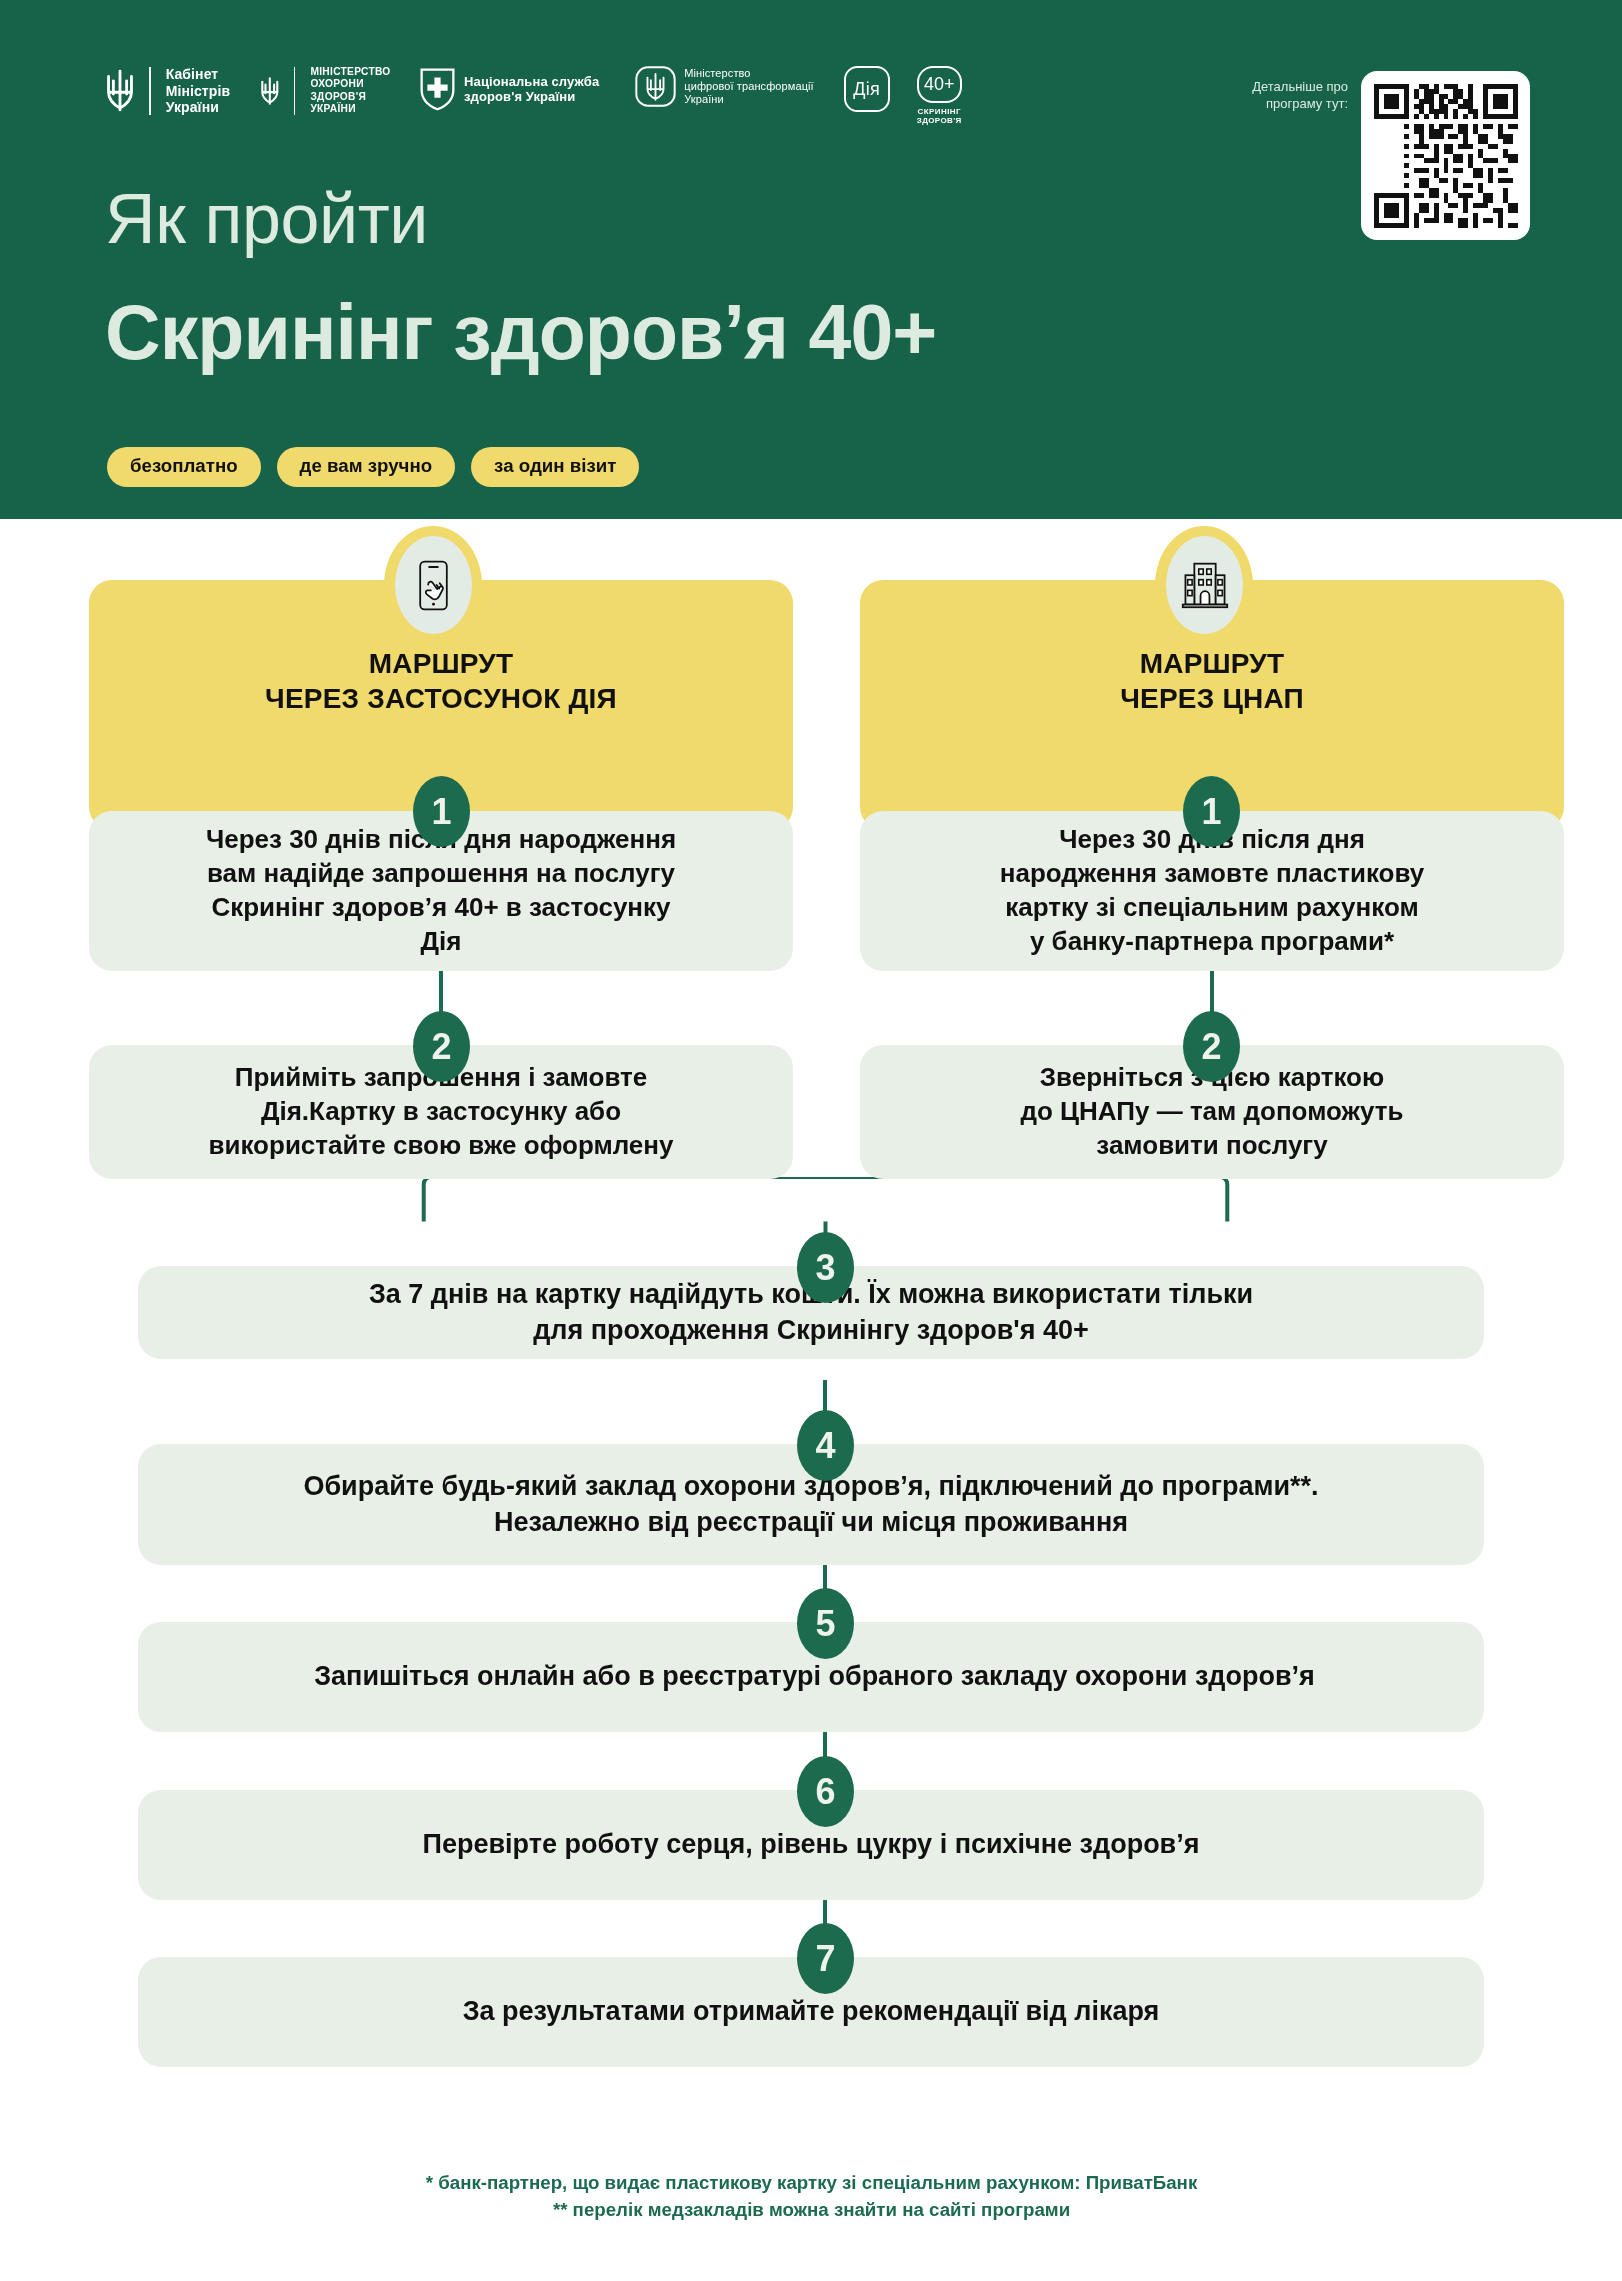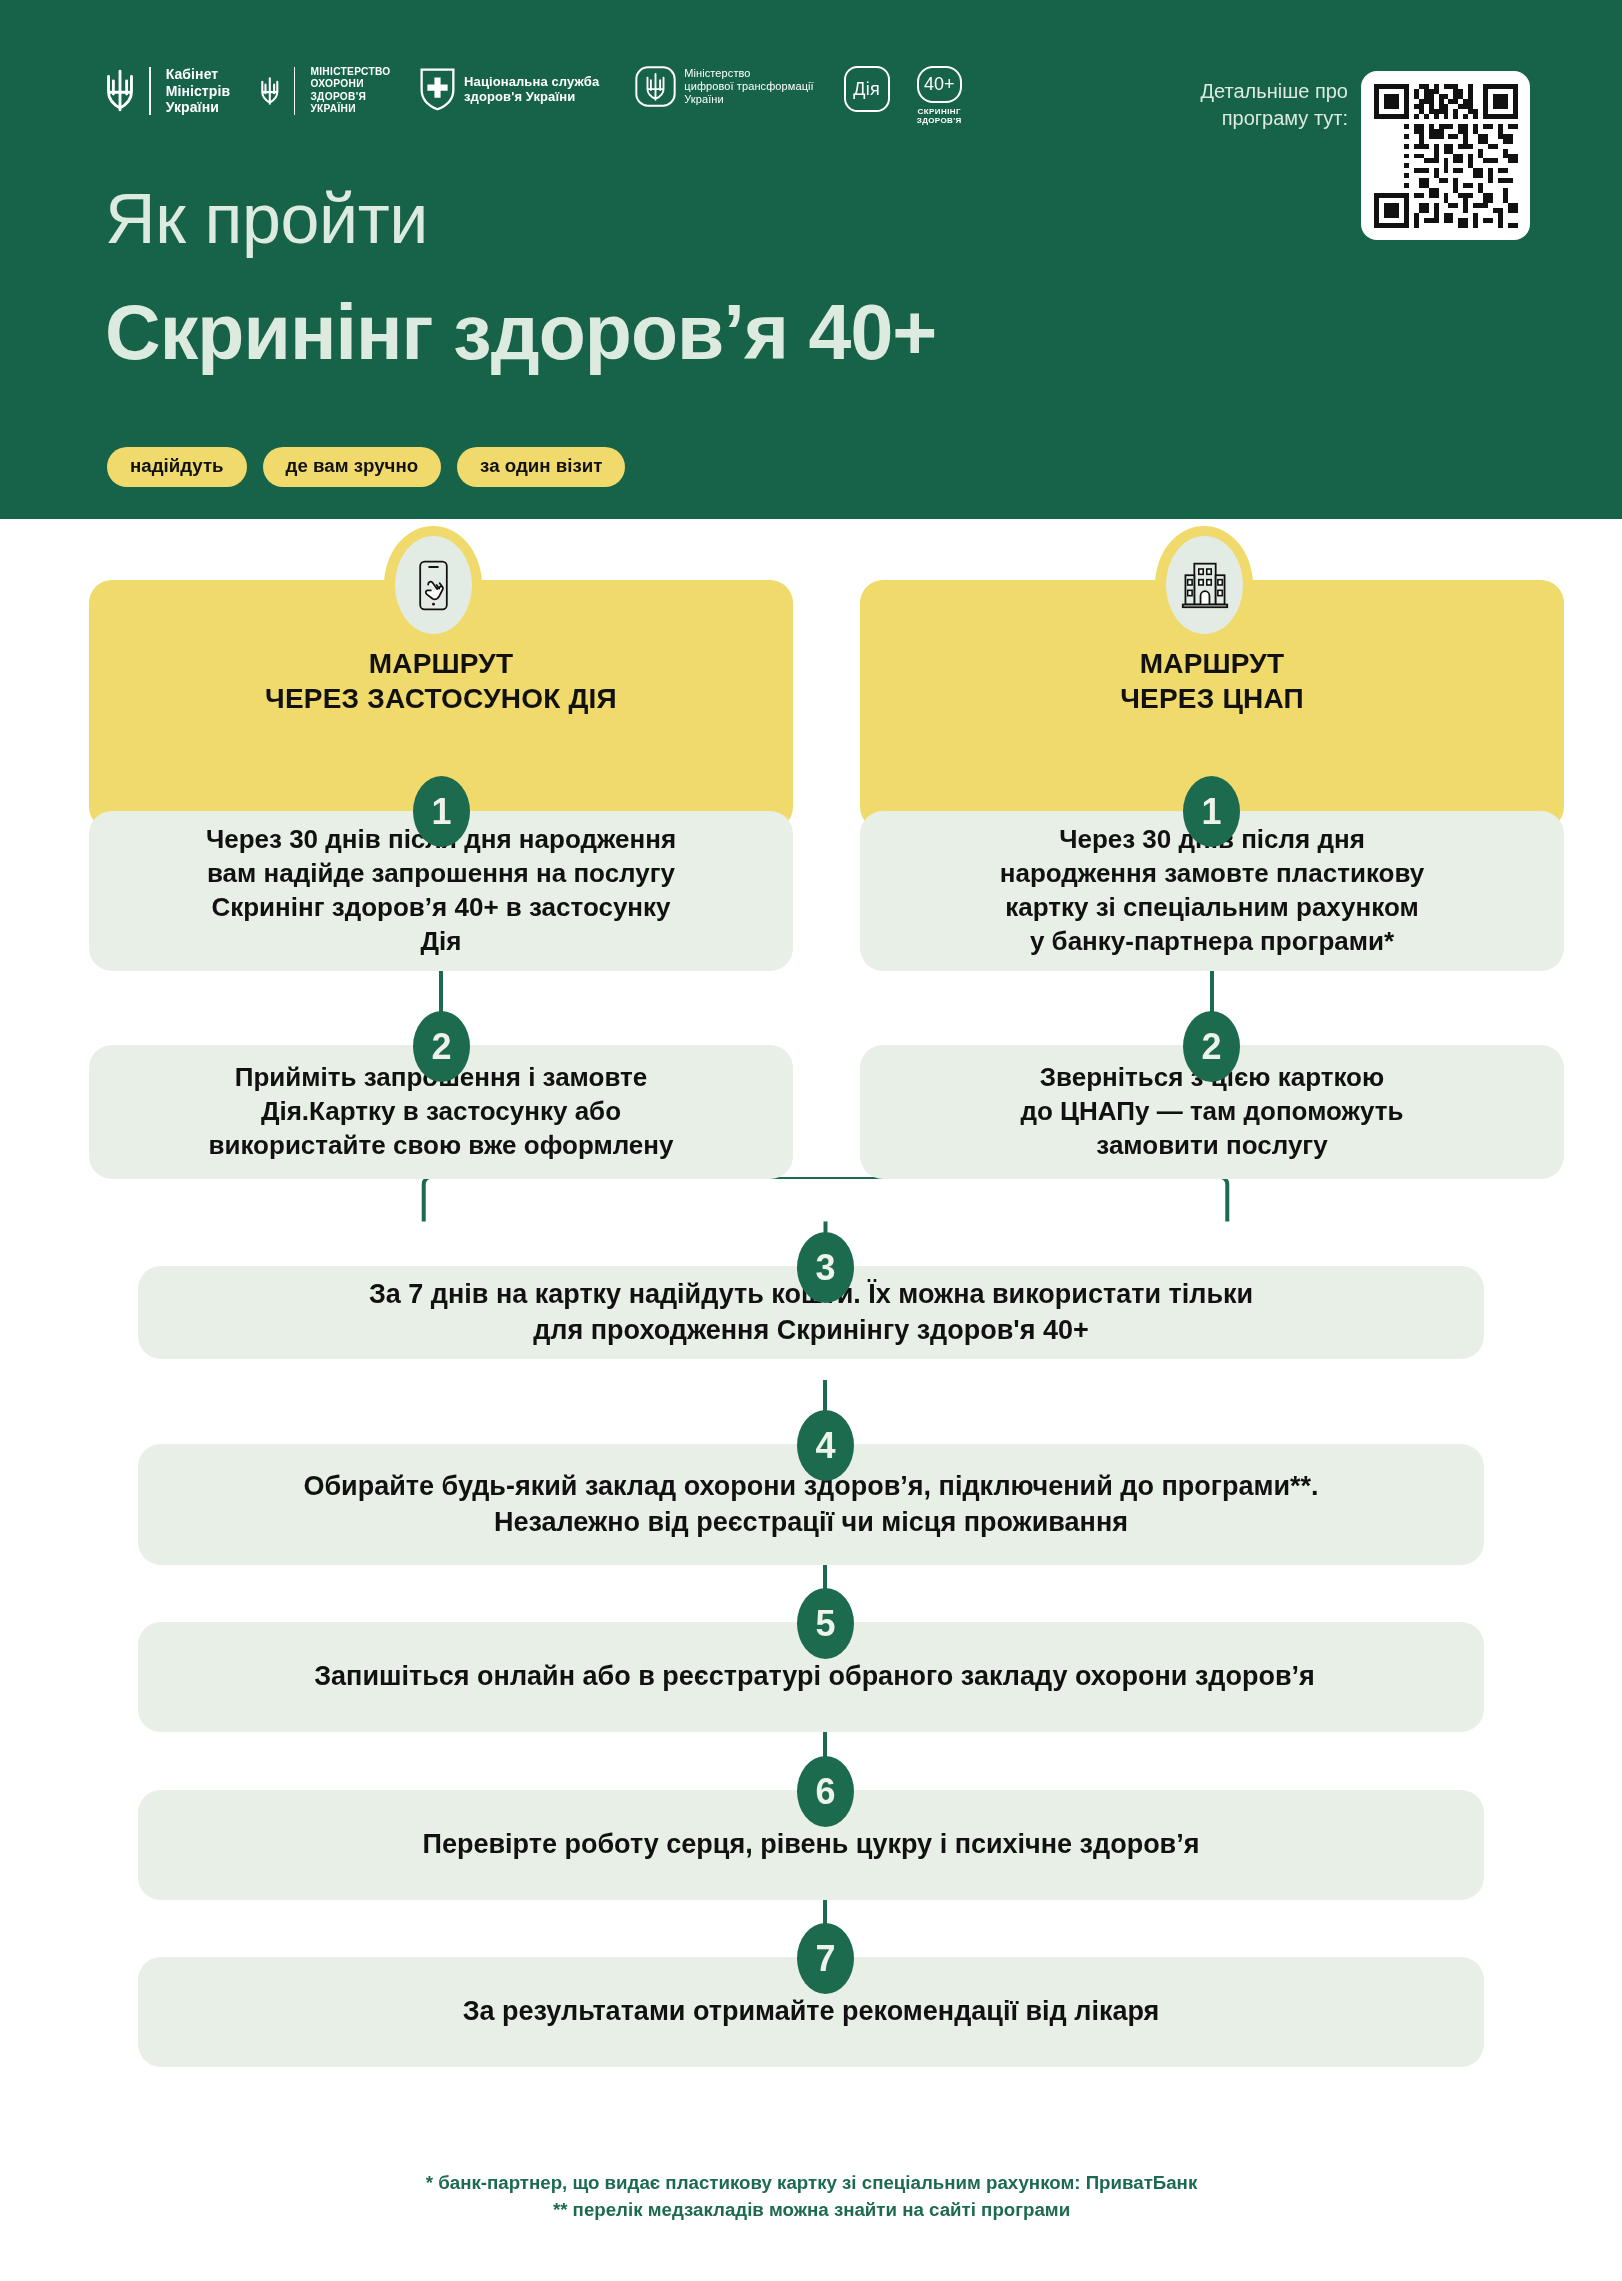--- a/index.html
+++ b/index.html
@@ -60,21 +60,21 @@
   }
   .tryzub { display:block; }
 
   .qr-caption {
     position: absolute;
     top: 78px;
     left: 1143px;
     width: 205px;
     text-align: right;
     color: #DCEAE0;
-    font-size: 20px;
+    font-size: 13px;
     line-height: 1.33;
     font-weight: 400;
     white-space: pre-line;
   }
   .qr-box {
     position: absolute;
     top: 71px;
     left: 1361px;
     width: 169px;
     height: 169px;
@@ -423,21 +423,21 @@
         <rect x="25" y="26" width="1" height="3"></rect>
           <rect x="27" y="28" width="2" height="1"></rect>
       </g>
     </svg>
   </div>
 
   <div class="title">Як пройти</div>
   <div class="title2">Скринінг здоров’я 40+</div>
 
   <div class="badges">
-    <span class="badge">надійдуть</span>
+    <span class="badge">безоплатно</span>
     <span class="badge">де вам зручно</span>
     <span class="badge">за один візит</span>
   </div>
 </div>
 
 <div class="flow">
 
   <div class="route-icon-ring icon-left-ring"></div>
   <div class="route-icon icon-left">
     <svg width="43" height="55" viewBox="0 0 48 62" fill="none">

